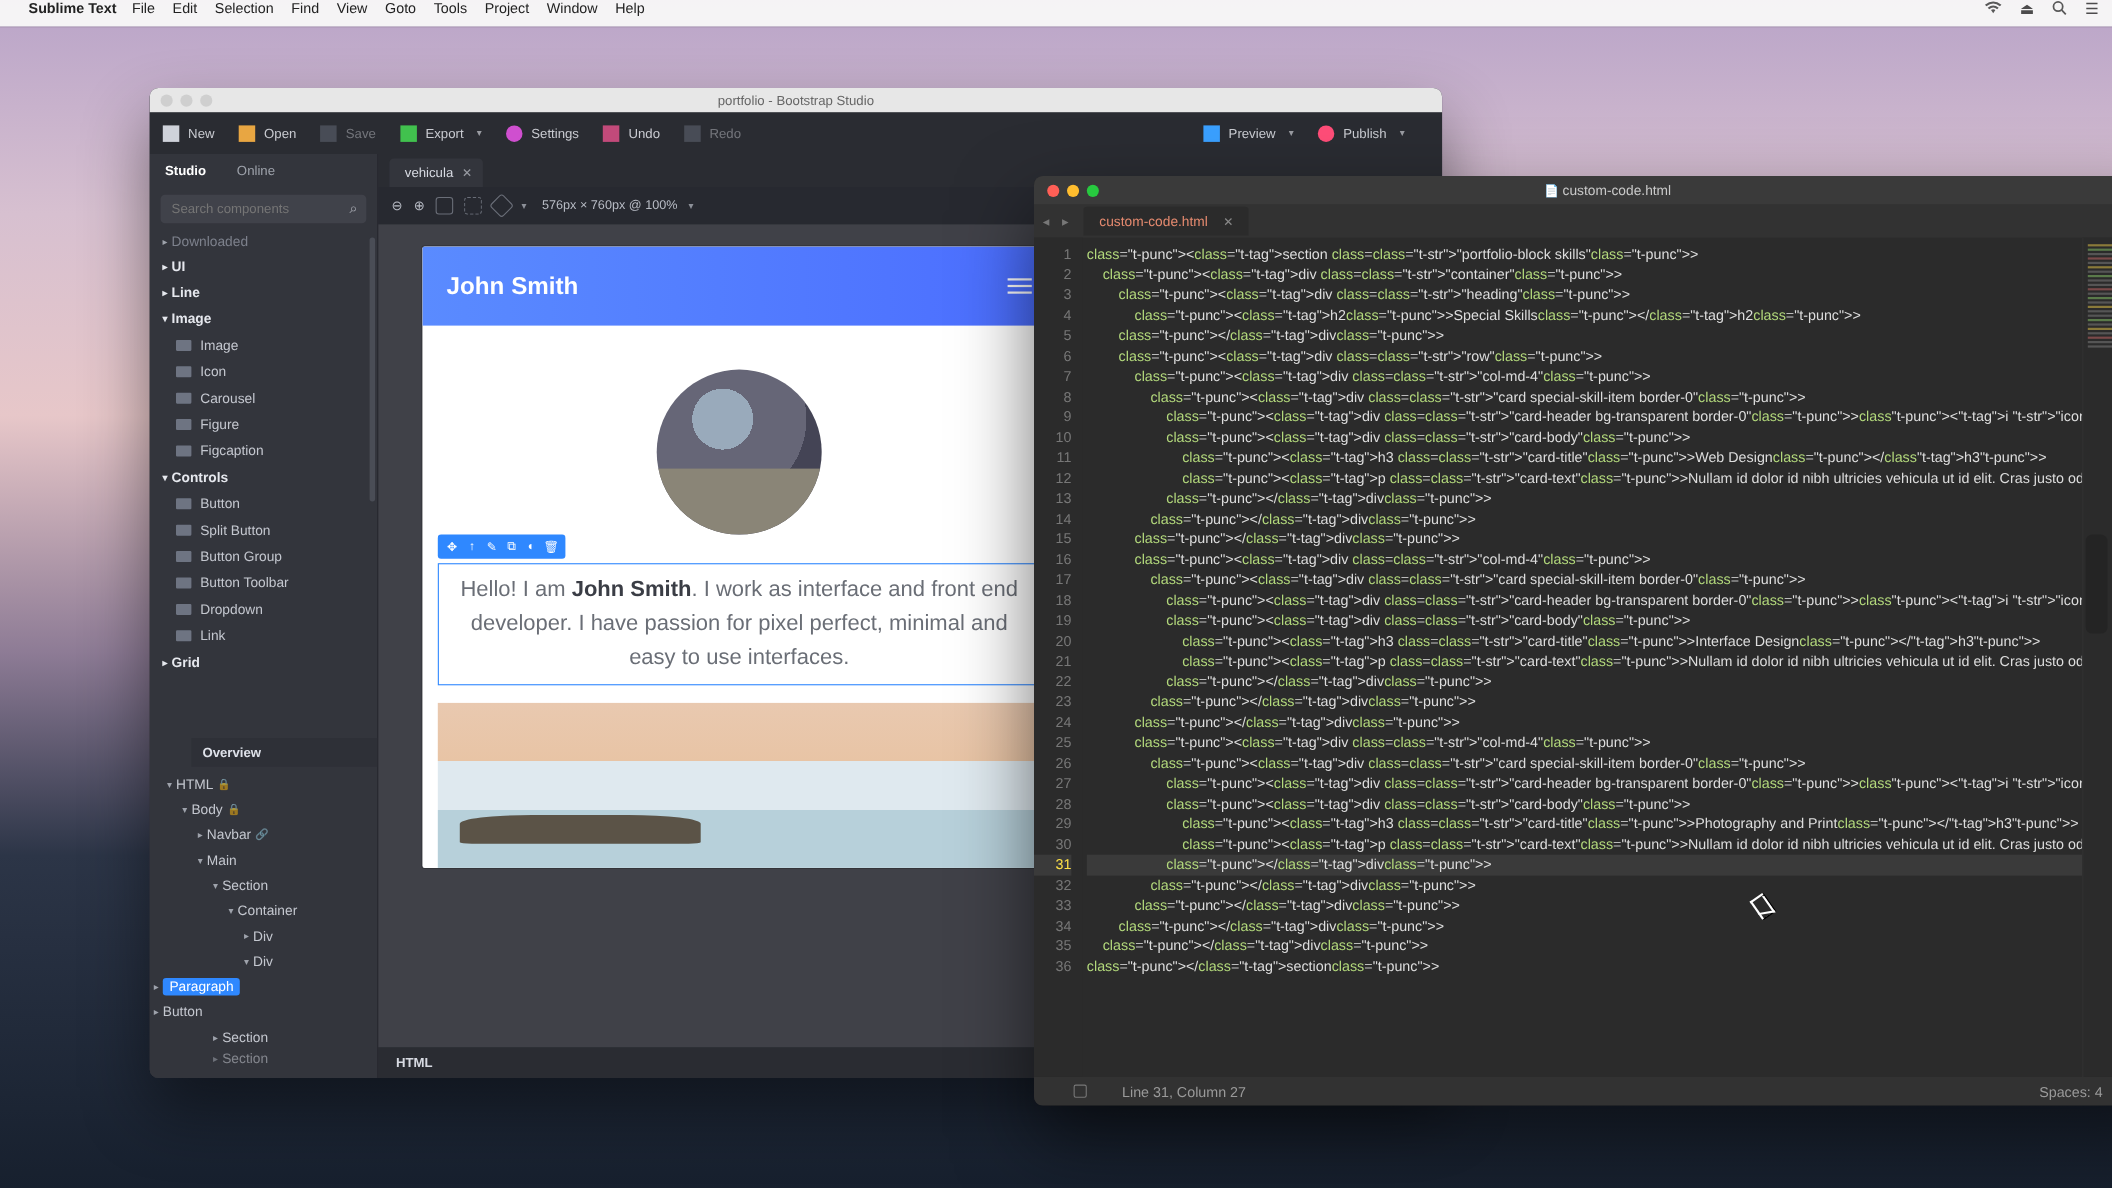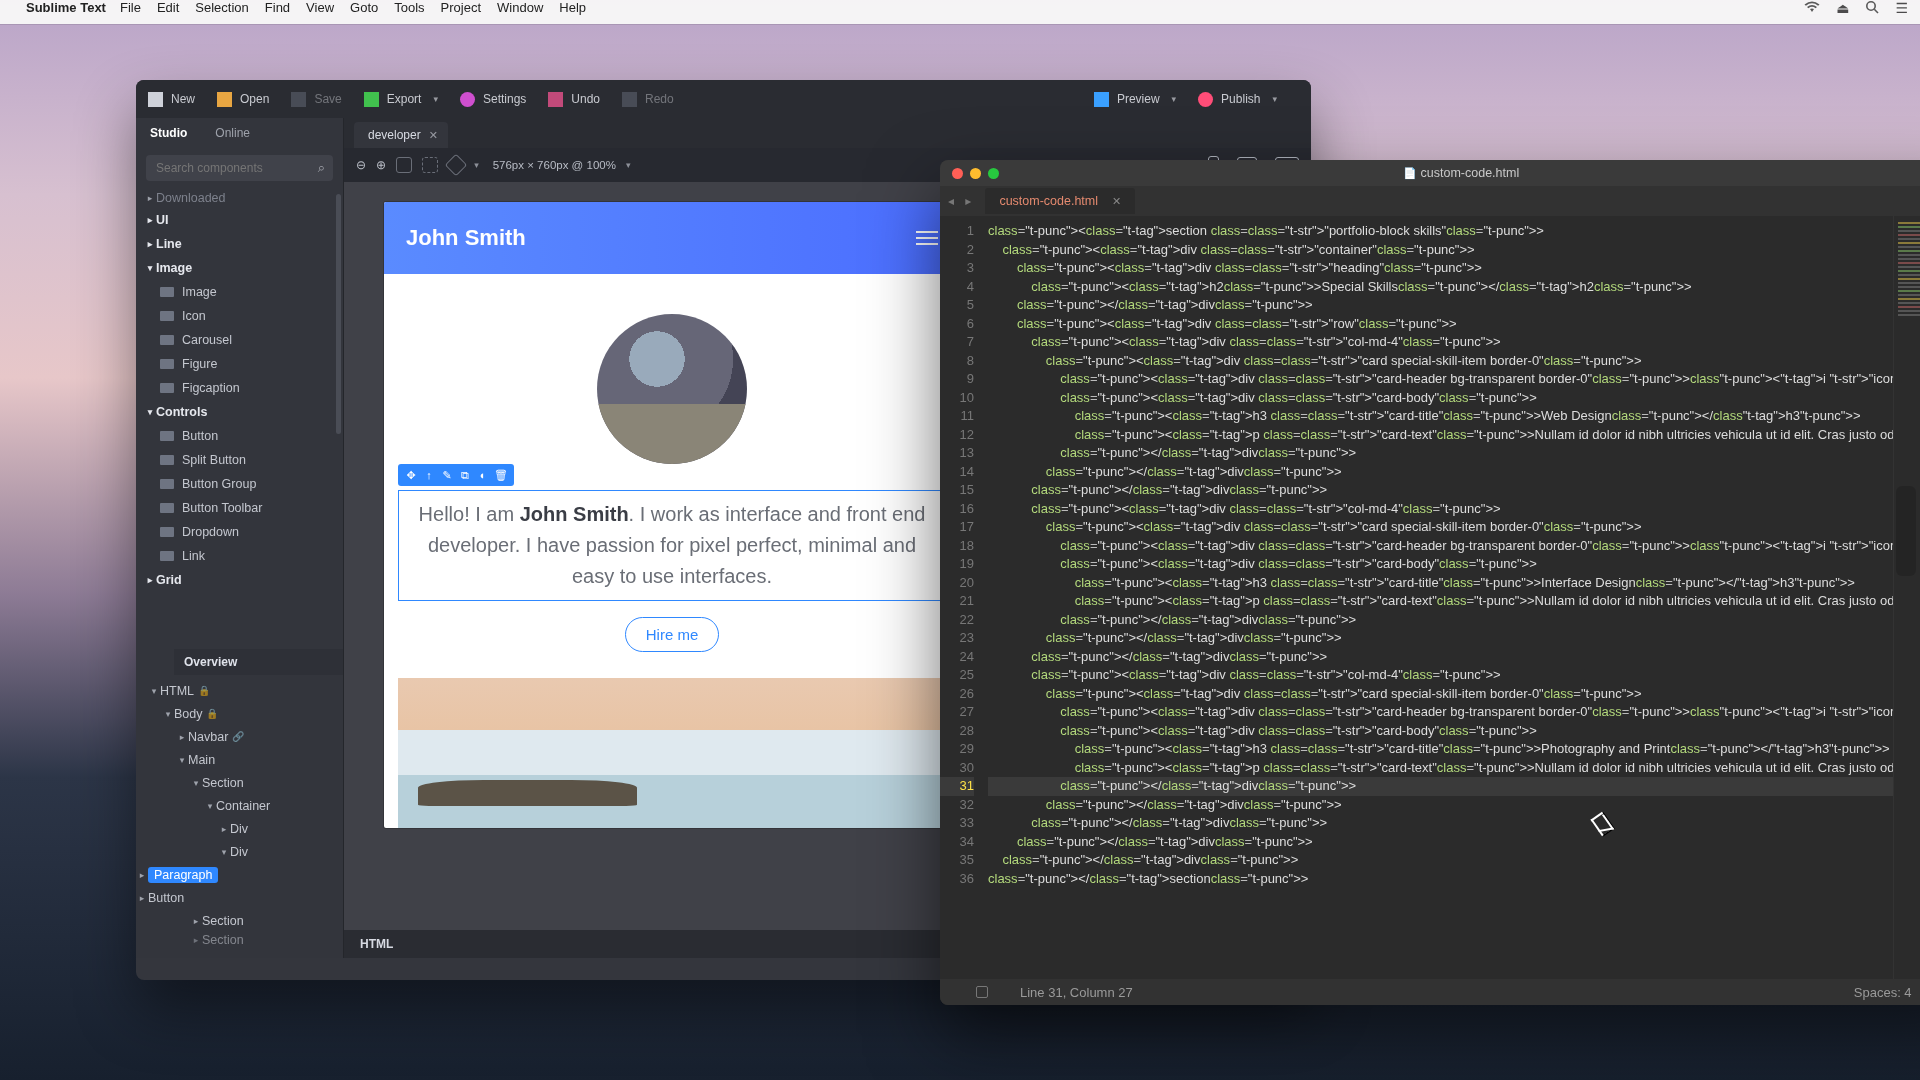--- a/index.html
+++ b/index.html
@@ -212,20 +212,28 @@
   <span class="status-icon">
     <svg width="14" height="14" viewBox="0 0 14 14">
         <circle cx="6" cy="6" r="4.2" fill="none" stroke="#333" stroke-width="1.6"></circle>
         <line x1="9.3" y1="9.3" x2="13" y2="13" stroke="#333" stroke-width="1.6"></line>
       </svg>
   </span>
   <span class="status-icon">☰</span>
 </div>
 
 <div class="bss-window">
+  <div class="bss-titlebar">
+    <div class="dots">
+      <span class="dot"></span>
+      <span class="dot"></span>
+      <span class="dot"></span>
+    </div>
+    <div class="title">portfolio - Bootstrap Studio</div>
+  </div>
 
   <div class="bss-toolbar">
     <div class="btn">
         <span class="icon-box" style="background:#cfd2da"></span>
         <span>New</span>
       </div>
     <div class="btn">
         <span class="icon-box" style="background:#e8a642"></span>
         <span>Open</span>
       </div>
@@ -398,21 +406,21 @@
           <div class="ov-row ov-i4" style="opacity: 0.55; height: 16px; overflow: hidden;">
             <span class="tree-caret">▸</span>
             <span class="label">Section</span>
           </div>
         </div>
     </div>
 
     <div class="bss-main">
       <div class="file-tabs">
         <div class="file-tab">
-          <span>developer</span>
+          <span>vehicula</span>
           <span class="x">✕</span>
         </div>
       </div>
       <div class="canvas-toolbar">
         <span>⊖</span>
         <span>⊕</span>
         <span class="mini-icon"></span>
         <span class="mini-icon" style="border-style:dashed"></span>
         <span class="mini-icon" style="transform:rotate(45deg)"></span>
         <span class="caret">▾</span>
@@ -447,23 +455,20 @@
               <span>✎</span>
               <span>⧉</span>
               <span>◐</span>
               <span>🗑</span>
             </div>
           </div>
 
           <div class="pv-intro">
             <span>Hello! I am </span><b>John Smith</b><span>. I work as interface and front end developer. I have passion for pixel perfect, minimal and easy to use interfaces.</span>
           </div>
-          <div class="pv-hire">
-              <button>Hire me</button>
-            </div>
           <div class="pv-landscape"></div>
         </div>
       </div>
 
       <div class="bottom-tabs">
         <span>HTML</span>
         <div class="spacer"></div>
         <span>Styles</span>
       </div>
     </div>

